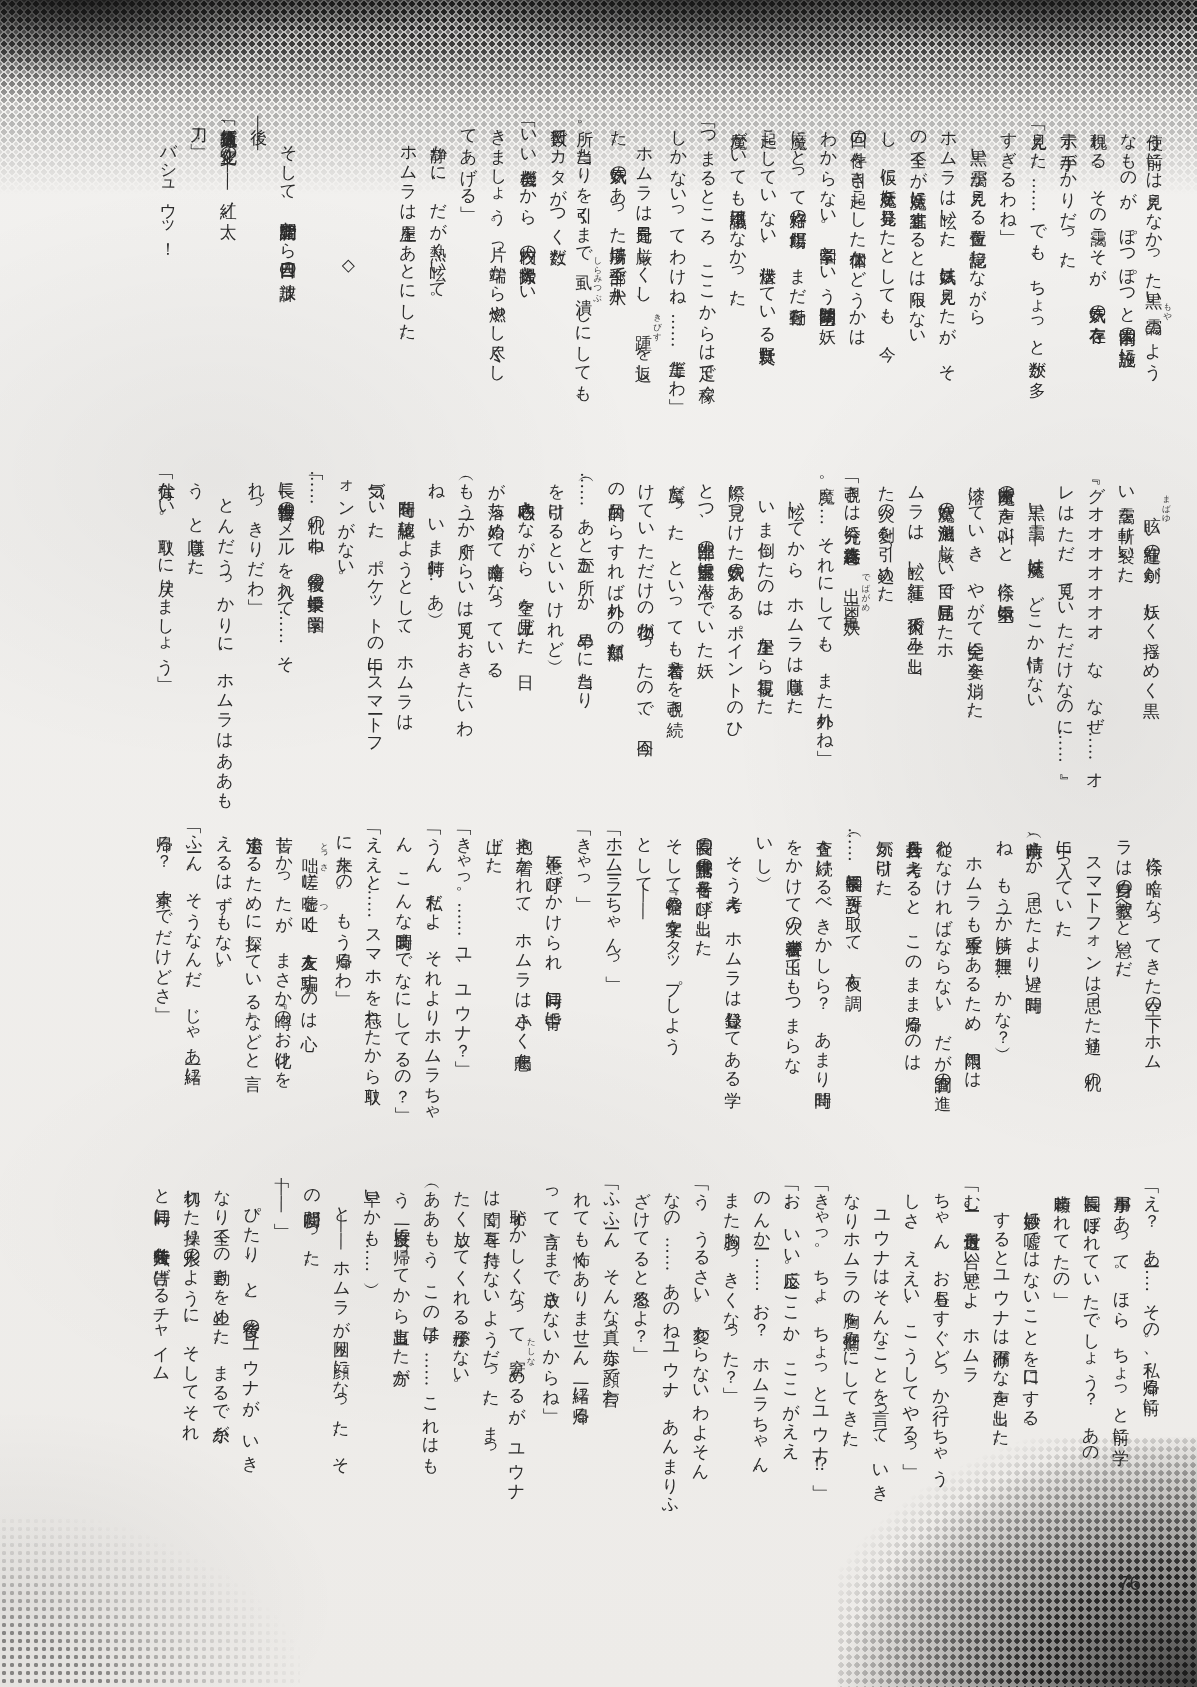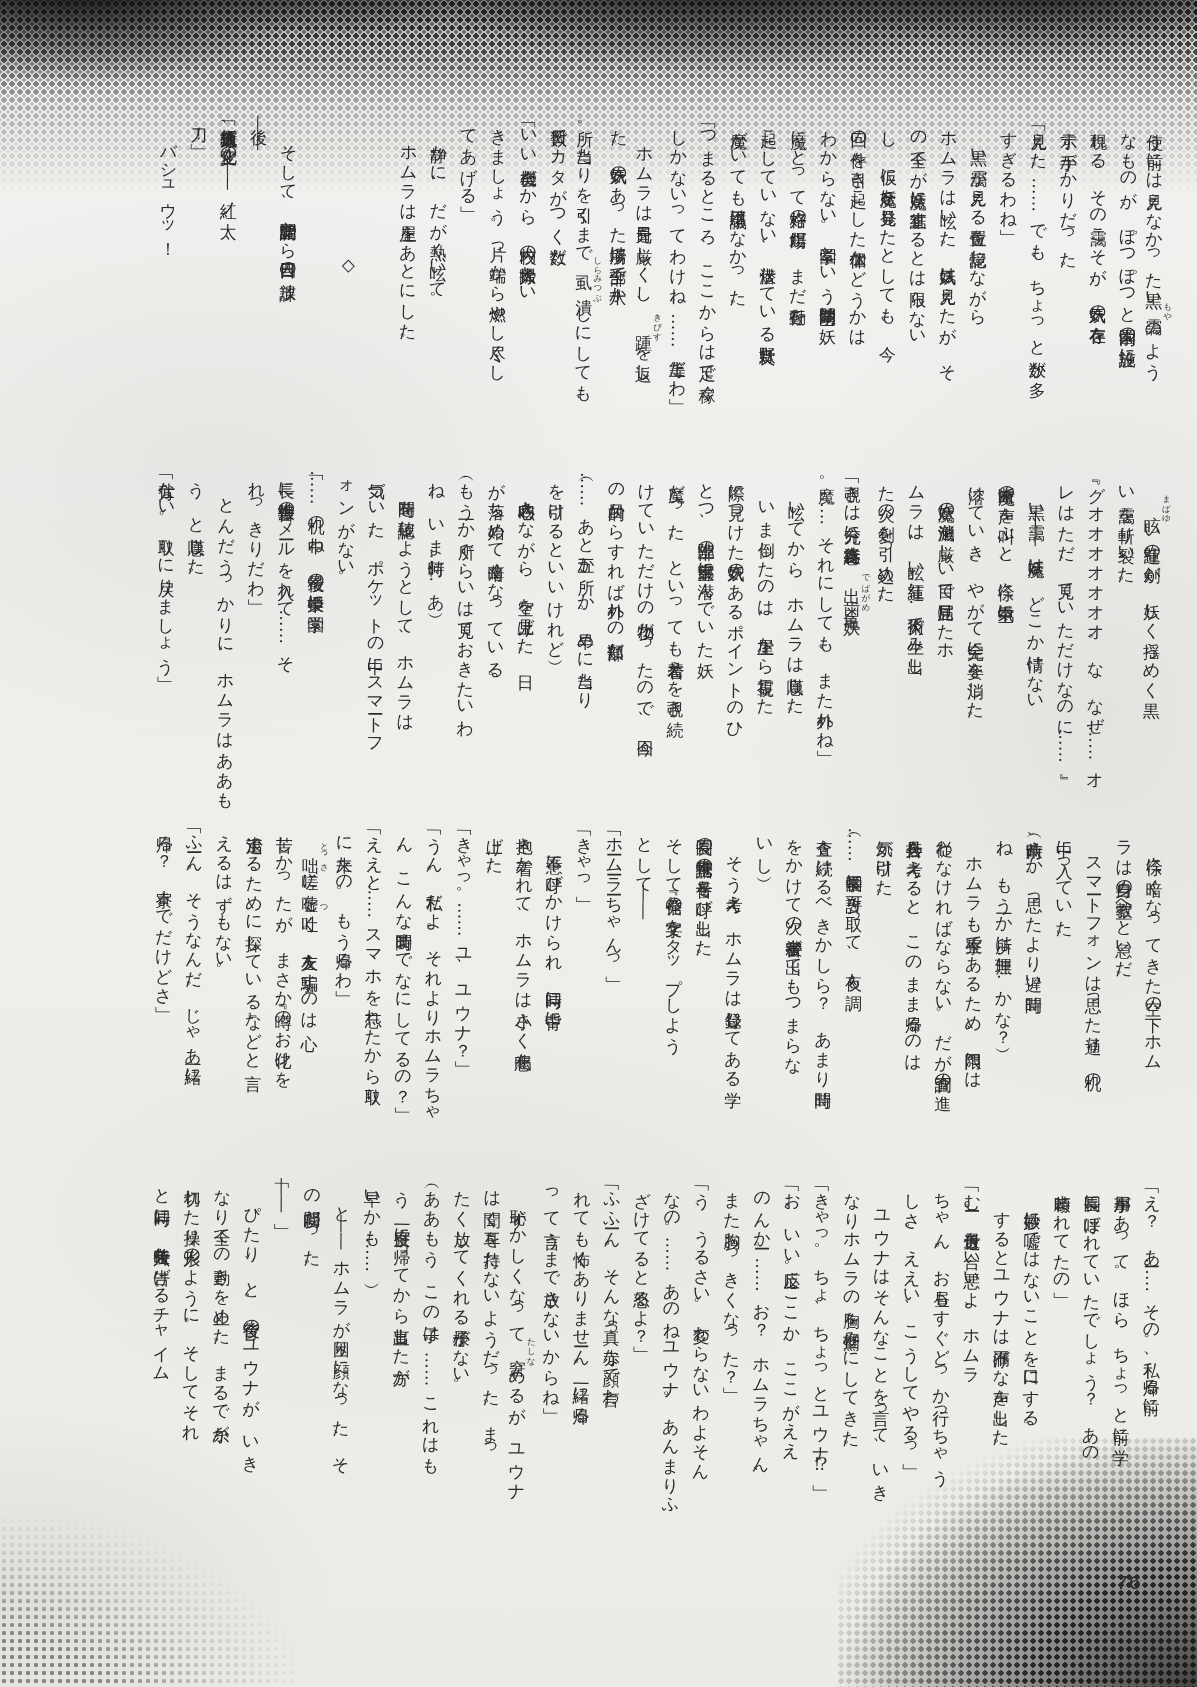--- a/index.html
+++ b/index.html
@@ -73,21 +73,21 @@
     letter-spacing:.3px;
   }
   .band .col ruby rt{
     font-size:8.5px;
     letter-spacing:0;
     color:#3a3a3a;
   }
   .page-number{
     position:absolute;right:56px;bottom:92px;
     font-size:21px;color:#2a2a2a;
-    font-family:Liberation Mono, monospace;
+    font-family:Liberation Sans, sans-serif;
   }
 </style>
 </head>
 <body>
 
 <div class="page">
   <div class="shade-top"></div>
   <div class="dots-top"></div>
   <div class="shade-br"></div>
   <div class="dots-br"></div>

